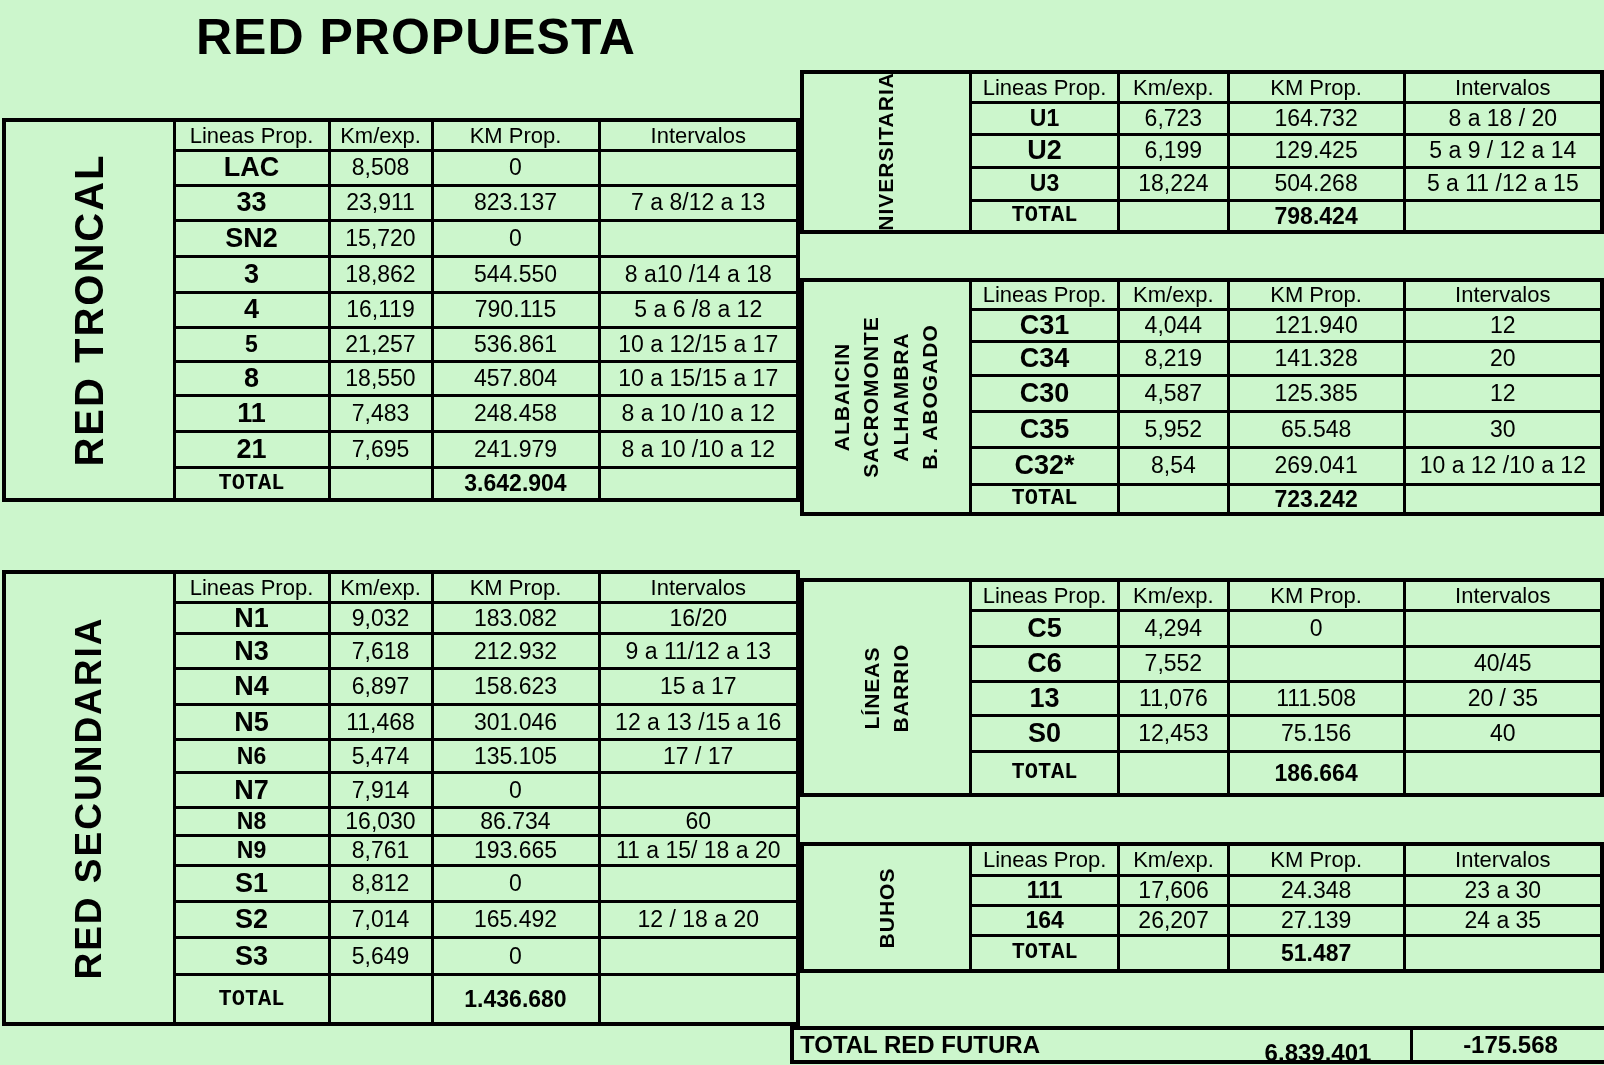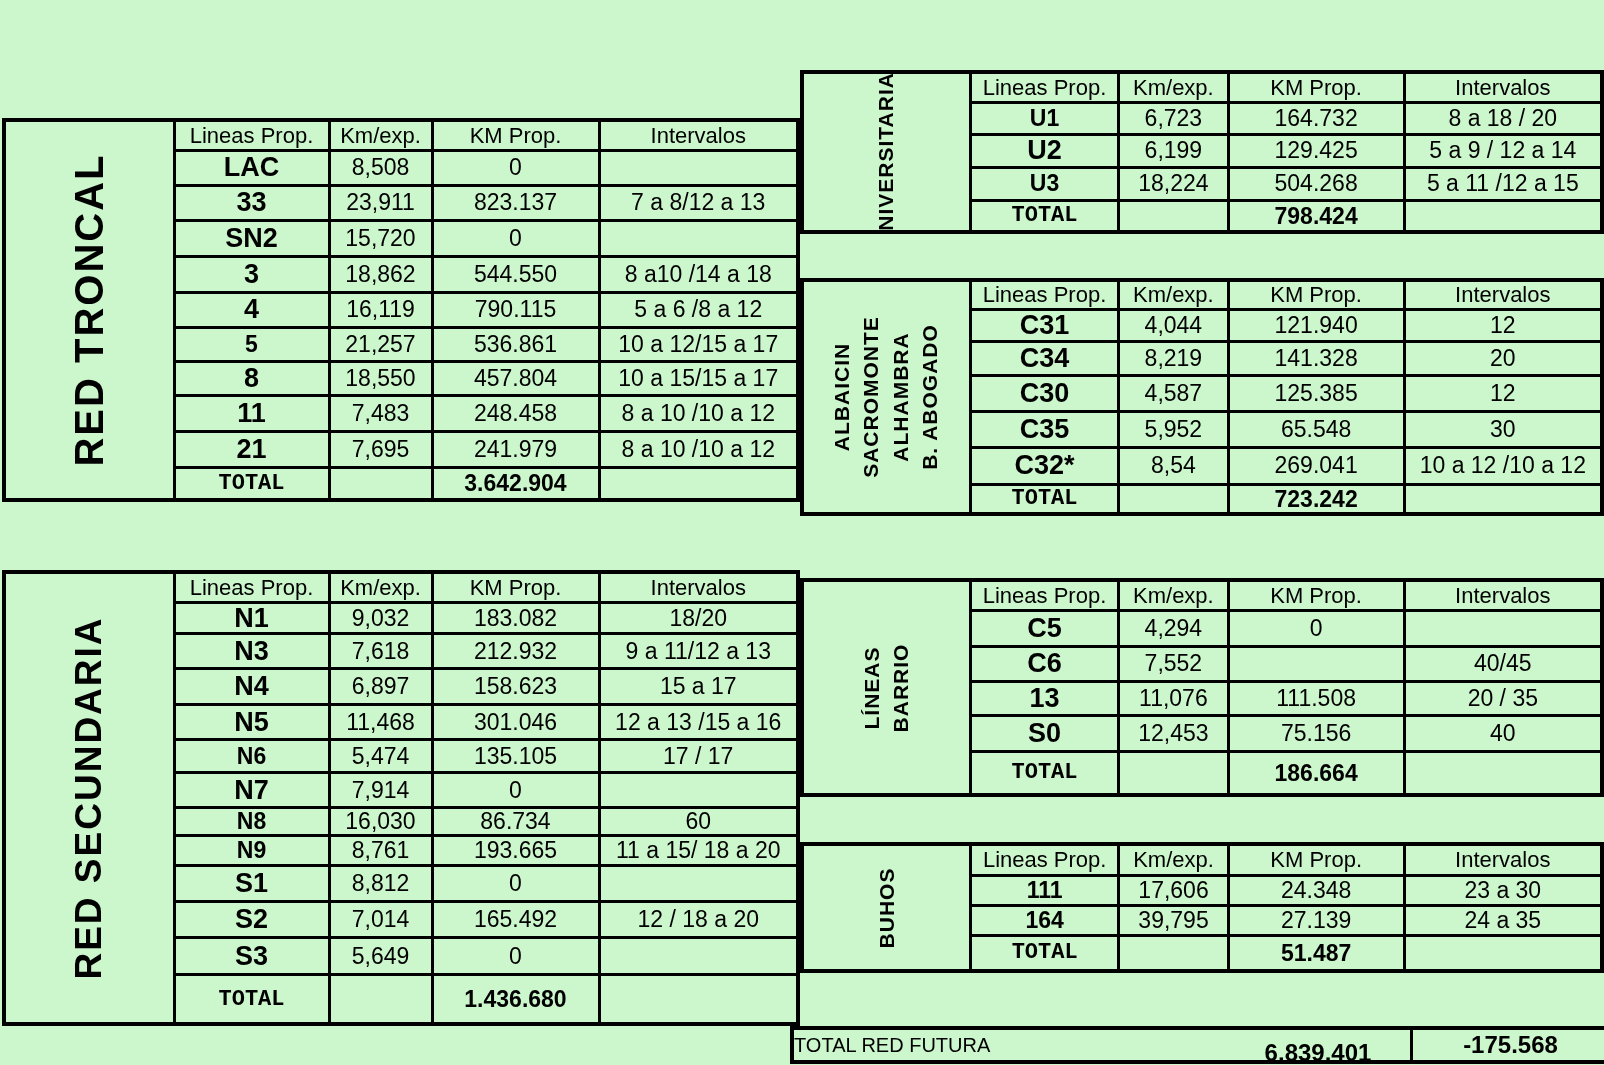--- a/index.html
+++ b/index.html
@@ -72,38 +72,39 @@
     width:1612px;height:38px;
     display:flex;box-sizing:border-box;
     border:4px solid #000;background:#ccf6cc;
   }
   .grand .g1{
     position:relative;flex:0 0 616px;
     border-right:3px solid #000;
     display:flex;align-items:center;
   }
   .grand .g-label{
-    font-weight:normal;font-size:20px;white-space:nowrap;
+    font-weight:bold;font-size:24px;padding-left:6px;white-space:nowrap;
   }
   .grand .g-kmprop{
     position:absolute;left:434px;width:180px;top:16px;bottom:0;
     display:flex;align-items:center;justify-content:center;
     font-weight:bold;font-size:24px;
   }
   .grand .g2{
     flex:0 0 195px;
     display:flex;align-items:center;justify-content:center;
     font-weight:bold;font-size:24px;
   }
 </style>
 </head>
 <body>
 
 <div class="page">
 
+  <div class="title">RED PROPUESTA</div>
 
   <table class="tbl t-a left-cols">
     <colgroup>
         <col class="c-lab">
         <col class="c-lin">
         <col class="c-km">
         <col class="c-kmp">
         <col class="c-int">
       </colgroup>
     <tbody>
@@ -198,21 +199,21 @@
       </td>
       <td class="hdr">Lineas Prop.</td>
       <td class="hdr">Km/exp.</td>
       <td class="hdr">KM Prop.</td>
       <td class="hdr">Intervalos</td>
     </tr>
     <tr style="height:31px">
       <td class="lbl b">N1</td>
       <td class="val">9,032</td>
       <td class="val">183.082</td>
-      <td class="val">18/20</td>
+      <td class="val">16/20</td>
     </tr>
     <tr style="height:35px">
       <td class="lbl b">N3</td>
       <td class="val">7,618</td>
       <td class="val">212.932</td>
       <td class="val">9 a 11/12 a 13</td>
     </tr>
     <tr style="height:36px">
       <td class="lbl b">N4</td>
       <td class="val">6,897</td>
@@ -460,21 +461,21 @@
       <td class="hdr">Intervalos</td>
     </tr>
     <tr style="height:30px">
       <td class="lbl r">111</td>
       <td class="val">17,606</td>
       <td class="val">24.348</td>
       <td class="val">23 a 30</td>
     </tr>
     <tr style="height:30px">
       <td class="lbl r">164</td>
-      <td class="val">39,795</td>
+      <td class="val">26,207</td>
       <td class="val">27.139</td>
       <td class="val">24 a 35</td>
     </tr>
     <tr style="height:36px">
       <td class="tot-lbl">TOTAL</td>
       <td class="val"></td>
       <td class="tot-val">51.487</td>
       <td class="val"></td>
     </tr>
   </tbody>

